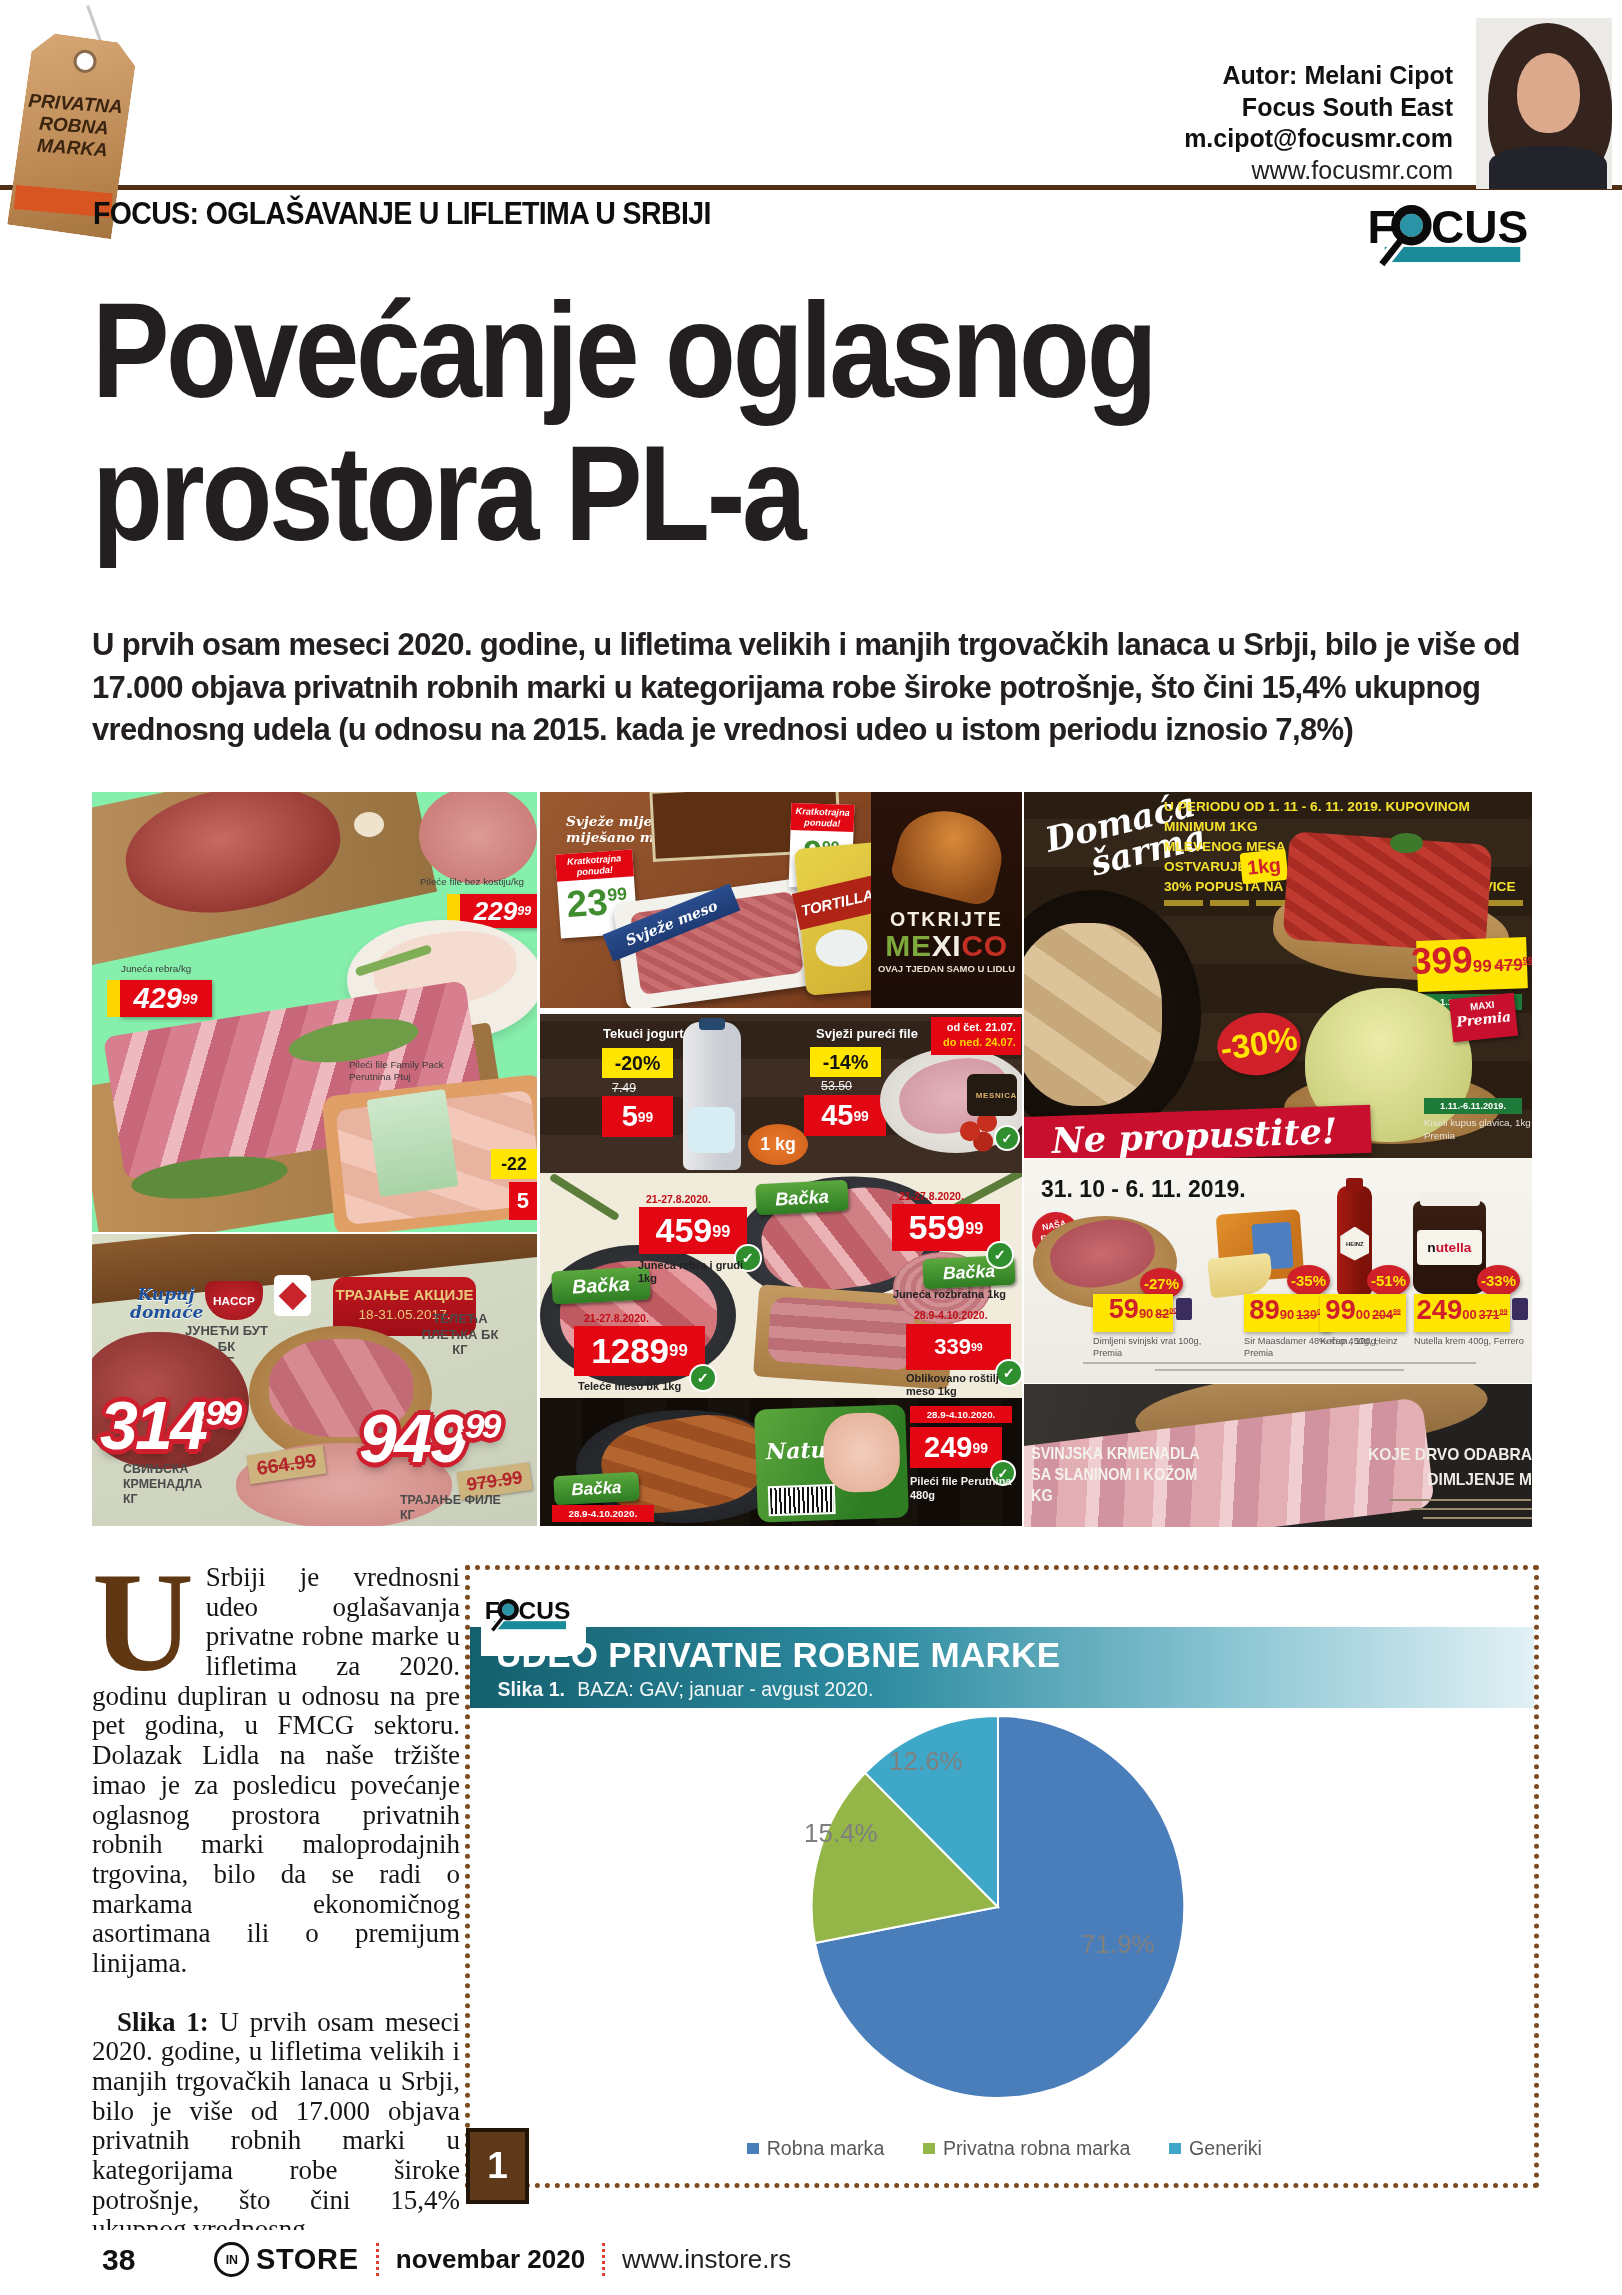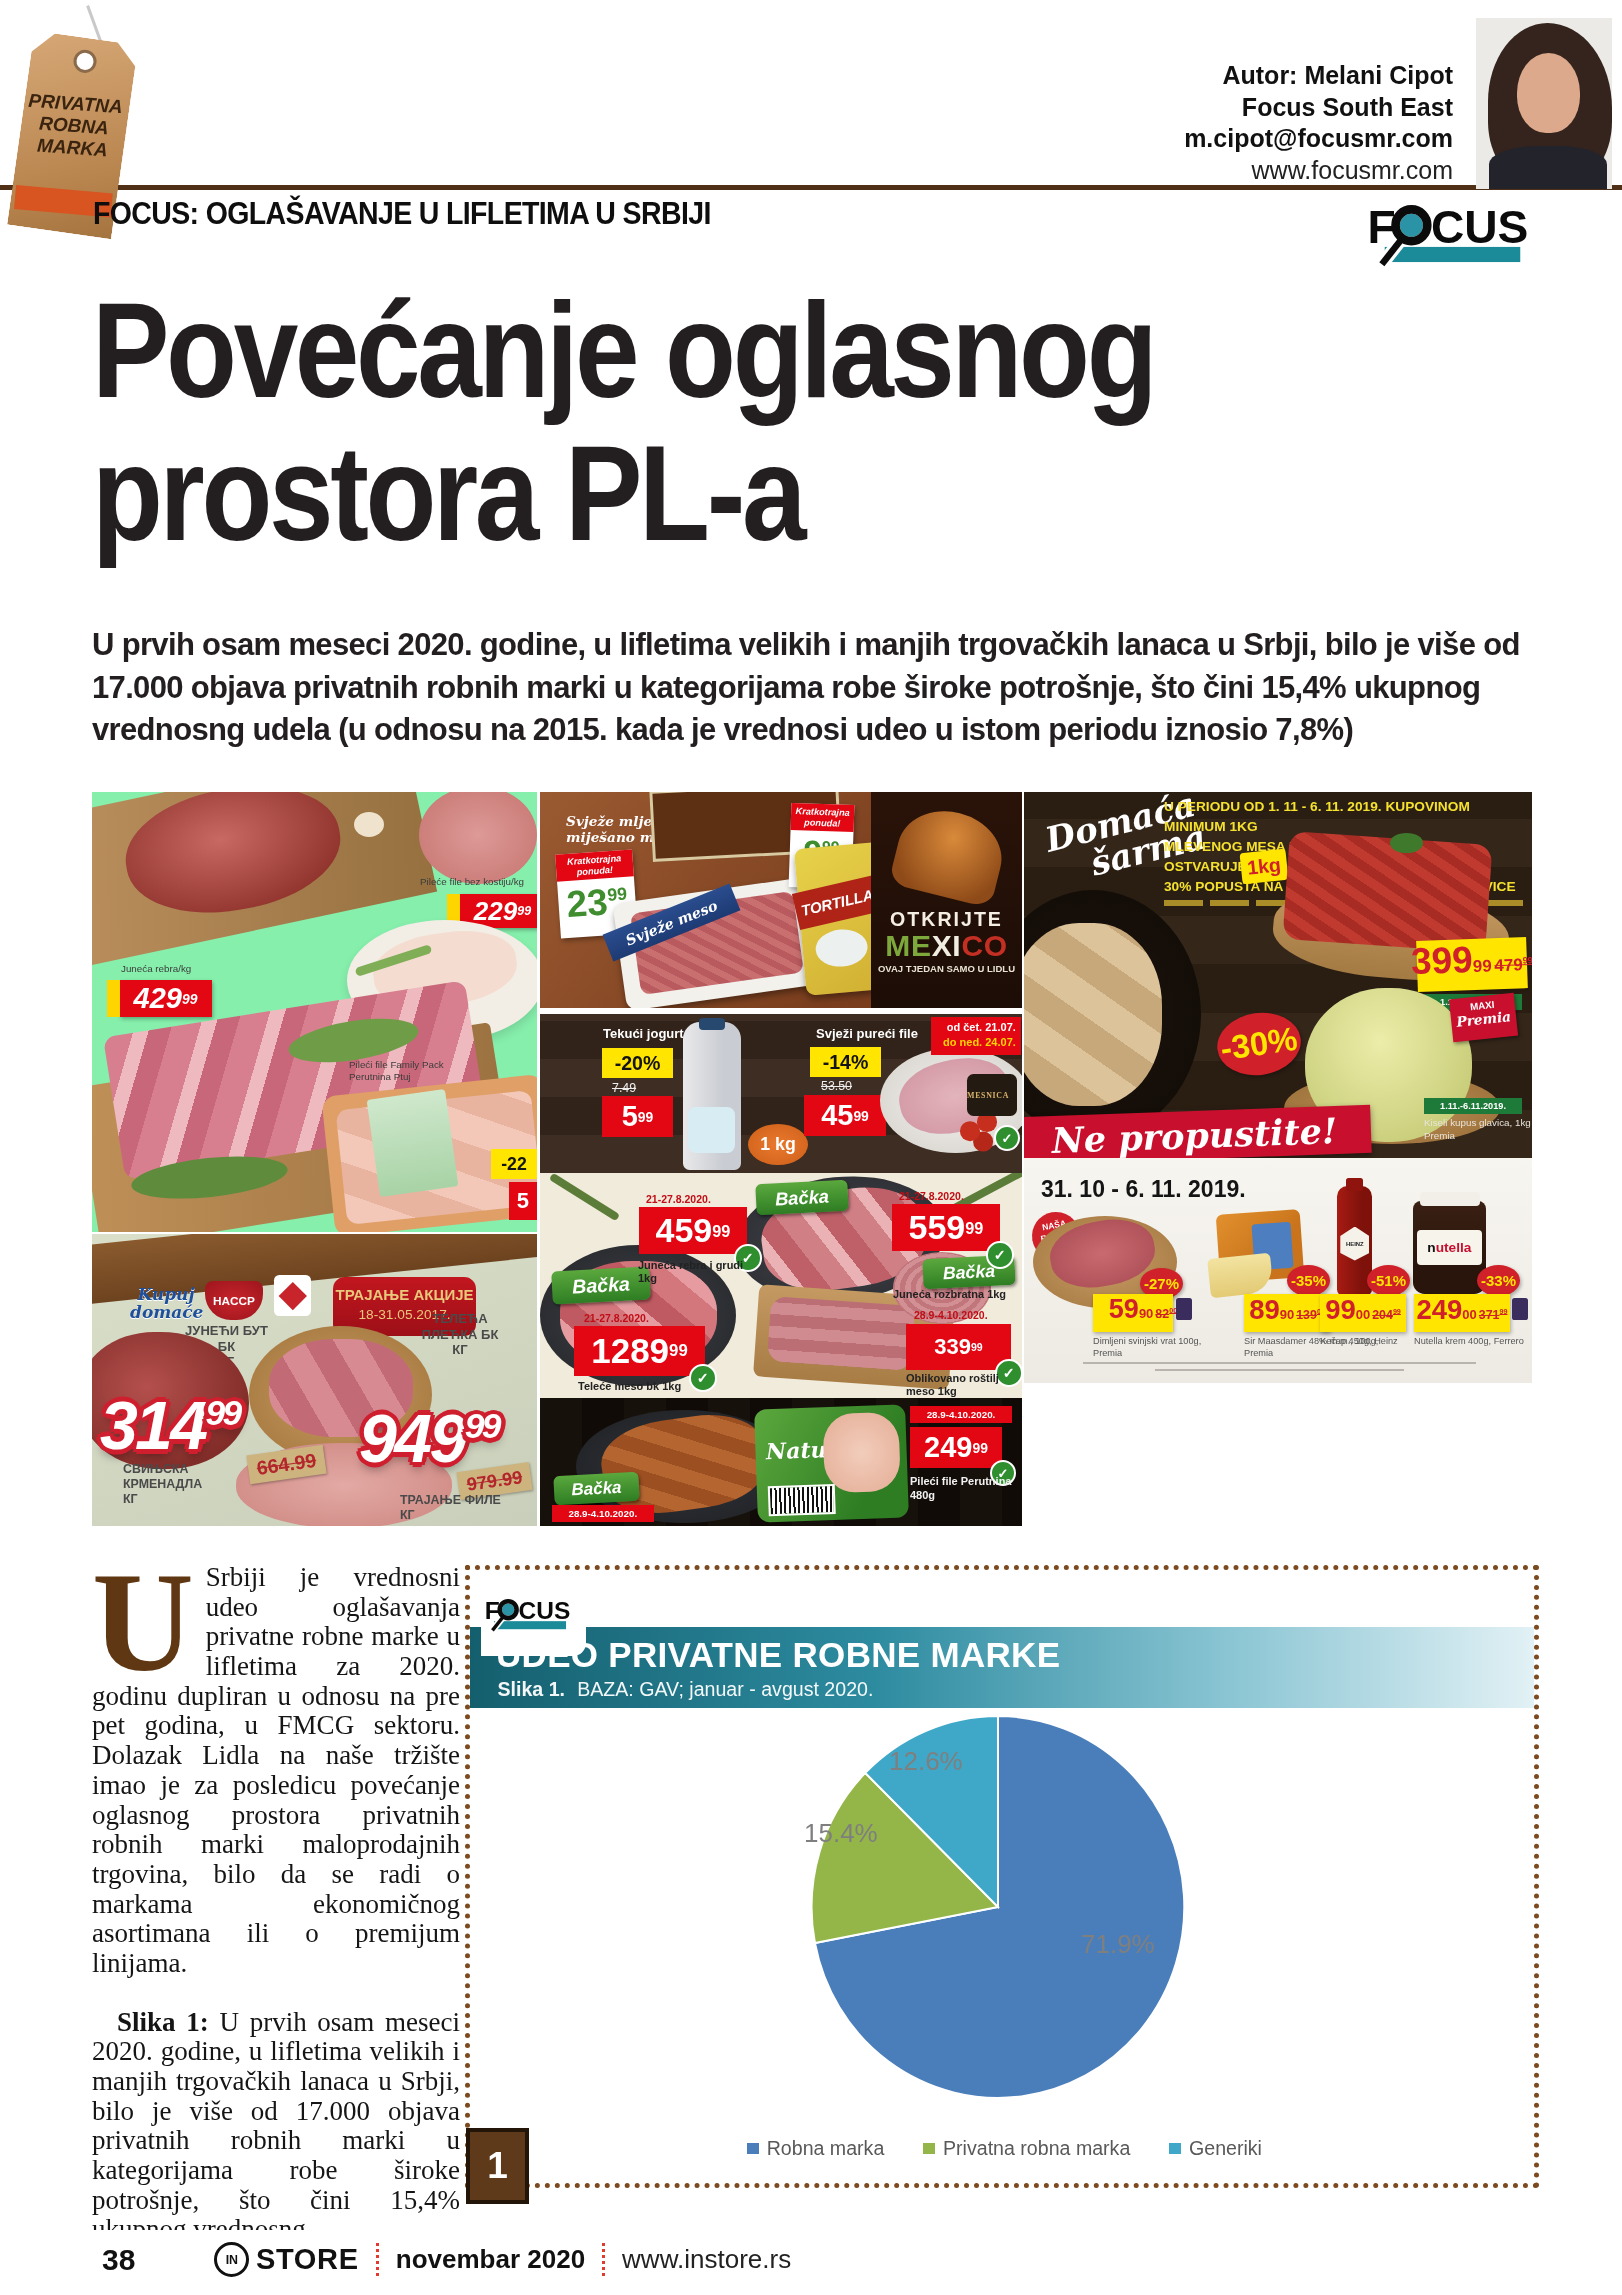--- a/index.html
+++ b/index.html
@@ -285,21 +285,21 @@
         <span>45</span>
           <sup>99</sup>
       </div>
       <div class="abs" style="left:340px;top:34px;width:151px;height:105px;background:radial-gradient(#f4f2ee,#d8d5cf 85%);border-radius:50%;"></div>
       <div class="abs" style="left:359px;top:46px;width:111px;height:72px;background:radial-gradient(#e3b4bc,#cf93a0);border-radius:46%;transform:rotate(-12deg);"></div>
       <div class="abs" style="left:437px;top:98px;width:19.6px;height:19.6px;background:#c62f1e;border-radius:50%;box-shadow:-17px 9.2px 0 #c62f1e, -3.9px 19.6px 0 #b52819;"></div>
       <div class="abs" style="left:391px;top:2.6px;width:90px;height:38px;background:#e30613;color:#fff;font-weight:bold;font-size:11px;text-align:right;padding:3.9px 5.2px;box-sizing:border-box;line-height:1.35;">
         <div>od čet. 21.07.</div>
         <div style="color:#ffd500">do ned. 24.07.</div>
       </div>
-      <div class="abs" style="left:427px;top:60px;width:50px;height:42px;background:#231a12;border-radius:6.5px;display:flex;align-items:center;justify-content:flex-start;font-family:Liberation Serif, serif;">
+      <div class="abs" style="left:427px;top:60px;width:50px;height:42px;background:#231a12;border-radius:6.5px;display:flex;align-items:center;justify-content:flex-end;">
         <span style="color:#d9b36a;font-size:7.9px;font-weight:bold;letter-spacing:0.7px;">MESNICA</span>
       </div>
       <div class="gcheck" style="left:454px;top:111px;width:22px;height:22px;font-size:13px;">✓</div>
     </div>
 
     <div class="panel" style="left:448px;top:381px;width:482px;height:225px;background:#f1ebdb;">
       <div class="abs" style="left:5.2px;top:19.6px;width:79px;height:7.9px;background:#5c7d3a;border-radius:5.2px;transform:rotate(32deg);"></div>
       <div class="abs" style="left:406px;top:13px;width:85px;height:7.9px;background:#5c7d3a;border-radius:5.2px;transform:rotate(-28deg);"></div>
       <div class="abs" style="left:196px;top:3.9px;width:209px;height:124px;background:radial-gradient(#43464c,#2c2e33 85%);border-radius:50%;transform:rotate(-6deg);"></div>
       <div class="abs" style="left:222px;top:17px;width:164px;height:98px;background:repeating-linear-gradient(60deg,#d07f85 0 22px,#eab2b4 22px 34px,#bf5f68 34px 55px);border-radius:42%;transform:rotate(-8deg);"></div>
@@ -504,20 +504,37 @@
       </div>
       <div class="abs" style="left:488px;top:140px;width:15.7px;height:22px;background:#3a2d5e;border-radius:2.6px;"></div>
       <div class="abs" style="left:390px;top:178px;font-size:9.2px;color:#555;line-height:1.3;">
         <div>Nutella krem 400g, Ferrero</div>
       </div>
 
       <div class="fine-line" style="left:59px;top:204px;width:393px;"></div>
       <div class="fine-line" style="left:131px;top:211px;width:249px;"></div>
     </div>
 
+    <div class="panel" style="left:932px;top:592px;width:508px;height:143px;background:linear-gradient(100deg,#393531,#23211f 70%);">
+      <div class="abs" style="left:111px;top:-13px;width:353px;height:79px;background:linear-gradient(#b38a58,#8f6a3c);border-radius:50%;transform:rotate(-4deg);"></div>
+      <div class="abs" style="left:-26px;top:39px;width:432px;height:111px;border-radius:19.6px;transform:rotate(-7deg);
+           background:repeating-linear-gradient(100deg,#e3aeb4 0 29px,#f0cdd0 29px 42px,#d293a0 42px 67px);"></div>
+      <div class="abs" style="left:6.5px;top:59px;color:#f4f2ee;font-weight:800;font-size:15.7px;line-height:1.35;transform:scaleX(.92);transform-origin:left;">
+        <div>SVINJSKA KRMENADLA</div>
+        <div>SA SLANINOM I KOŽOM</div>
+        <div>KG</div>
+      </div>
+      <div class="abs" style="left:308px;top:58px;width:200px;text-align:right;color:#efece5;font-weight:800;font-size:16.4px;line-height:1.5;transform:scaleX(.95);transform-origin:right;">
+        <div>KOJE DRVO ODABRA</div>
+        <div>DIMLJENJE M</div>
+      </div>
+      <div class="fine-line" style="left:366px;top:115px;width:141px;background:#8d motionless;background:#9a8c6d;"></div>
+      <div class="fine-line" style="left:386px;top:124px;width:122px;background:#9a8c6d;"></div>
+      <div class="fine-line" style="left:399px;top:133px;width:109px;background:#9a8c6d;"></div>
+    </div>
   </div>
 
   <div class="abs" style="left:92px;top:1563px;width:368px;height:667px;overflow:hidden;">
     <div class="bodytext">
       <span class="dropcap">U</span>
       <span>Srbiji je vrednosni udeo oglašavanja privatne robne marke u lifletima za 2020. godinu dupliran u odnosu na pre pet godina, u FMCG sektoru. Dolazak Lidla na naše tržište imao je za posledicu povećanje oglasnog prostora privatnih robnih marki maloprodajnih trgovina, bilo da se radi o markama ekonomičnog asortimana ili o premijum linijama.</span>
     </div>
     <div class="bodytext" style="margin-top:29px;text-indent:25px;">
       <b>Slika 1:</b><span> U prvih osam meseci 2020. godine, u lifletima velikih i manjih trgovačkih lanaca u Srbji, bilo je više od 17.000 objava privatnih robnih marki u kategorijama robe široke potrošnje, što čini 15,4% ukupnog vrednosng</span>
     </div>

